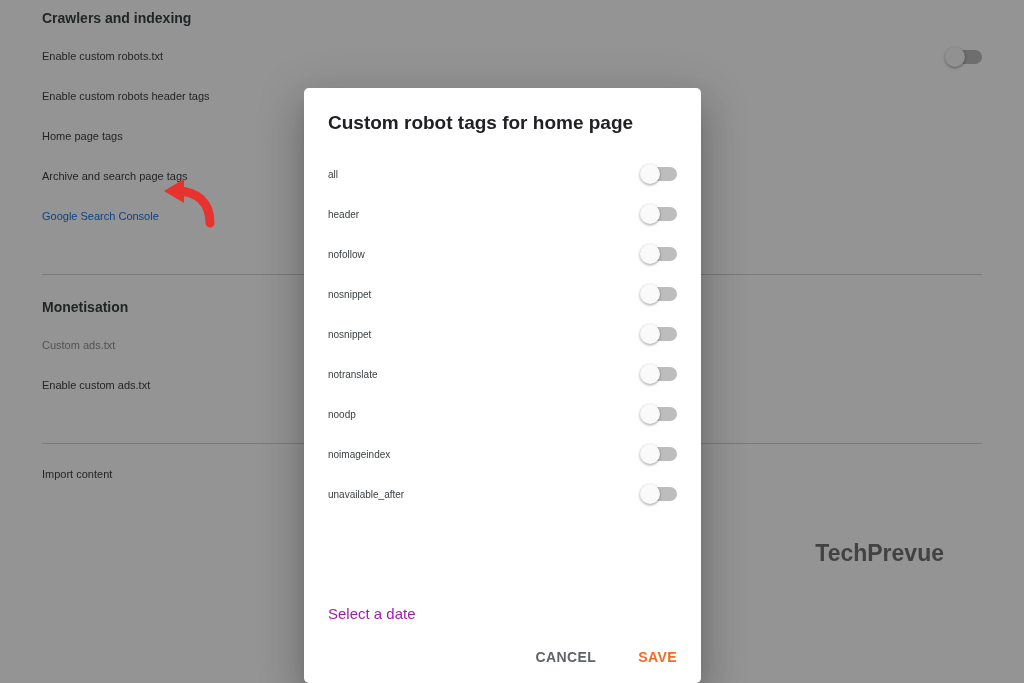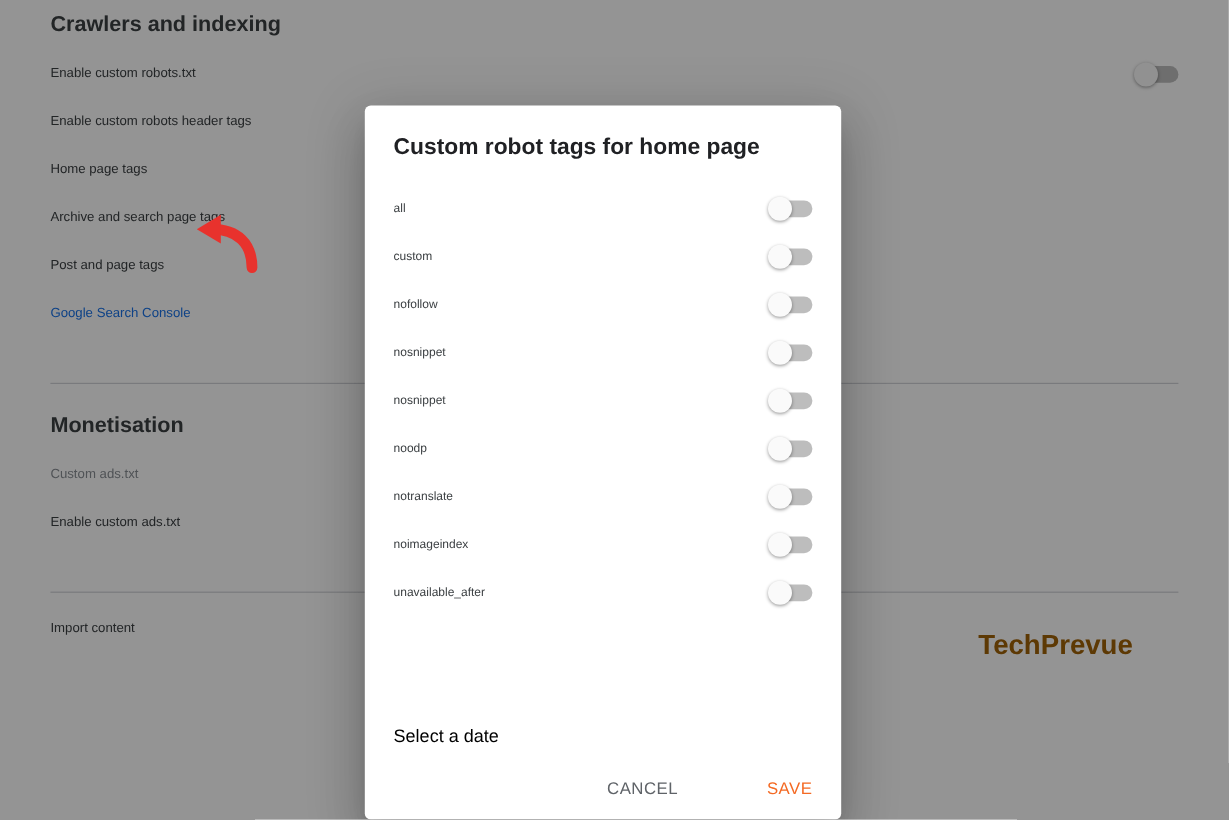--- a/index.html
+++ b/index.html
@@ -1,50 +1,50 @@
 <!DOCTYPE html>
 <html><head>
 <meta charset="utf-8">
 <style>
   * { box-sizing: border-box; margin: 0; padding: 0; }
   html, body { width: 1024px; height: 683px; overflow: hidden; font-family: Arial, Helvetica, sans-serif; }
   body { position: relative; background: #fff; color: #3c4043; }
 
   .bg { padding: 0 42px; padding-top: 10px; }
 
-  .section-title { font-size: 18px; font-weight: 600; color: #3c4043; margin-top: 24px; margin-bottom: 24px; }
+  .section-title { font-size: 14px; font-weight: 600; color: #3c4043; margin-top: 24px; margin-bottom: 24px; }
   .section-title.first { margin-top: 0; }
   .setting-row { display: flex; align-items: flex-start; height: 40px; font-size: 11px; color: #3c4043; gap: 48px; }
   .setting-row .label { flex: 1; }
   .setting-row.muted .label { color: #8a8f95; }
   .setting-row.link .label { color: #1a73e8; }
   .divider { border: none; border-top: 1px solid #d0d3d7; margin: 24px 0; }
 
   .toggle-bg { width: 34px; height: 14px; border-radius: 10px; background: #bdbdbd; position: relative; }
   .toggle-bg .knob { position: absolute; width: 20px; height: 20px; border-radius: 50%; background: #fafafa; box-shadow: 0 1px 3px rgba(0,0,0,0.4); top: -3px; left: -3px; }
 
-  .watermark { position: absolute; right: 80px; top: 524px; font-size: 23px; font-weight: 700; color: #a16207; z-index: 1; }
+  .watermark { position: absolute; right: 80px; top: 540px; font-size: 23px; font-weight: 700; color: #737373; z-index: 1; }
 
   
   .scrim { position: absolute; inset: 0; background: rgba(0,0,0,0.42); z-index: 2; }
 
   
   .arrow { position: absolute; left: 162px; top: 173px; z-index: 4; }
   .arrow svg { display: block; }
 
   
   .dialog { position: absolute; left: 304px; top: 88px; width: 397px; height: 595px; background: #fff; border-radius: 5px; box-shadow: 0 24px 38px 3px rgba(0,0,0,0.14), 0 9px 46px 8px rgba(0,0,0,0.12), 0 11px 15px -7px rgba(0,0,0,0.20); z-index: 3; padding: 24px 24px 18px 24px; display: flex; flex-direction: column; }
   .dialog-title { font-size: 19px; font-weight: 700; color: #202124; margin-bottom: 20px; }
   .options { flex: 1; }
   .option-row { display: flex; align-items: center; height: 40px; font-size: 10px; color: #3c4043; }
   .option-row .label { flex: 1; }
-  .date-row { height: 40px; display: flex; align-items: center; font-size: 15px; color: #000000; margin-top: 14px; }
-  .dialog-actions { display: flex; justify-content: flex-end; gap: 30px; margin-top: 16px; font-size: 14px; font-weight: 400; letter-spacing: 0.4px; }
+  .date-row { height: 40px; display: flex; align-items: center; font-size: 15px; color: #a21caf; margin-top: 14px; }
+  .dialog-actions { display: flex; justify-content: flex-end; gap: 42px; margin-top: 16px; font-size: 14px; font-weight: 700; letter-spacing: 0.4px; }
   .btn-cancel { color: #5f6368; cursor: pointer; }
-  .btn-save { color: #f46a24; cursor: pointer; margin-left: 44px; }
+  .btn-save { color: #f46a24; cursor: pointer; }
 
   .toggle-bg-row { margin-left: 460px; }
 </style>
 </head>
 <body>
 
 <div class="bg">
 
   <div class="section-title first">Crawlers and indexing</div>
 
@@ -61,23 +61,20 @@
   </div>
 
   <div class="setting-row">
     <span class="label">Home page tags</span>
   </div>
 
   <div class="setting-row">
     <span class="label">Archive and search page tags</span>
   </div>
 
-  <div class="setting-row">
-    <span class="label">Post and page tags</span>
-  </div>
 
   <div class="setting-row link">
     <span class="label">Google Search Console</span>
   </div>
 
   <hr class="divider">
 
   <div class="section-title">Monetisation</div>
 
   <div class="setting-row muted">
@@ -112,21 +109,21 @@
   <div class="dialog-title">Custom robot tags for home page</div>
 
   <div class="options">
     <div class="option-row">
       <span class="label">all</span>
       <span class="toggle-bg">
           <span class="knob"></span>
         </span>
     </div>
     <div class="option-row">
-      <span class="label">custom</span>
+      <span class="label">header</span>
       <span class="toggle-bg">
           <span class="knob"></span>
         </span>
     </div>
     <div class="option-row">
       <span class="label">nofollow</span>
       <span class="toggle-bg">
           <span class="knob"></span>
         </span>
     </div>
@@ -136,27 +133,27 @@
           <span class="knob"></span>
         </span>
     </div>
     <div class="option-row">
       <span class="label">nosnippet</span>
       <span class="toggle-bg">
           <span class="knob"></span>
         </span>
     </div>
     <div class="option-row">
-      <span class="label">noodp</span>
+      <span class="label">notranslate</span>
       <span class="toggle-bg">
           <span class="knob"></span>
         </span>
     </div>
     <div class="option-row">
-      <span class="label">notranslate</span>
+      <span class="label">noodp</span>
       <span class="toggle-bg">
           <span class="knob"></span>
         </span>
     </div>
     <div class="option-row">
       <span class="label">noimageindex</span>
       <span class="toggle-bg">
           <span class="knob"></span>
         </span>
     </div>

